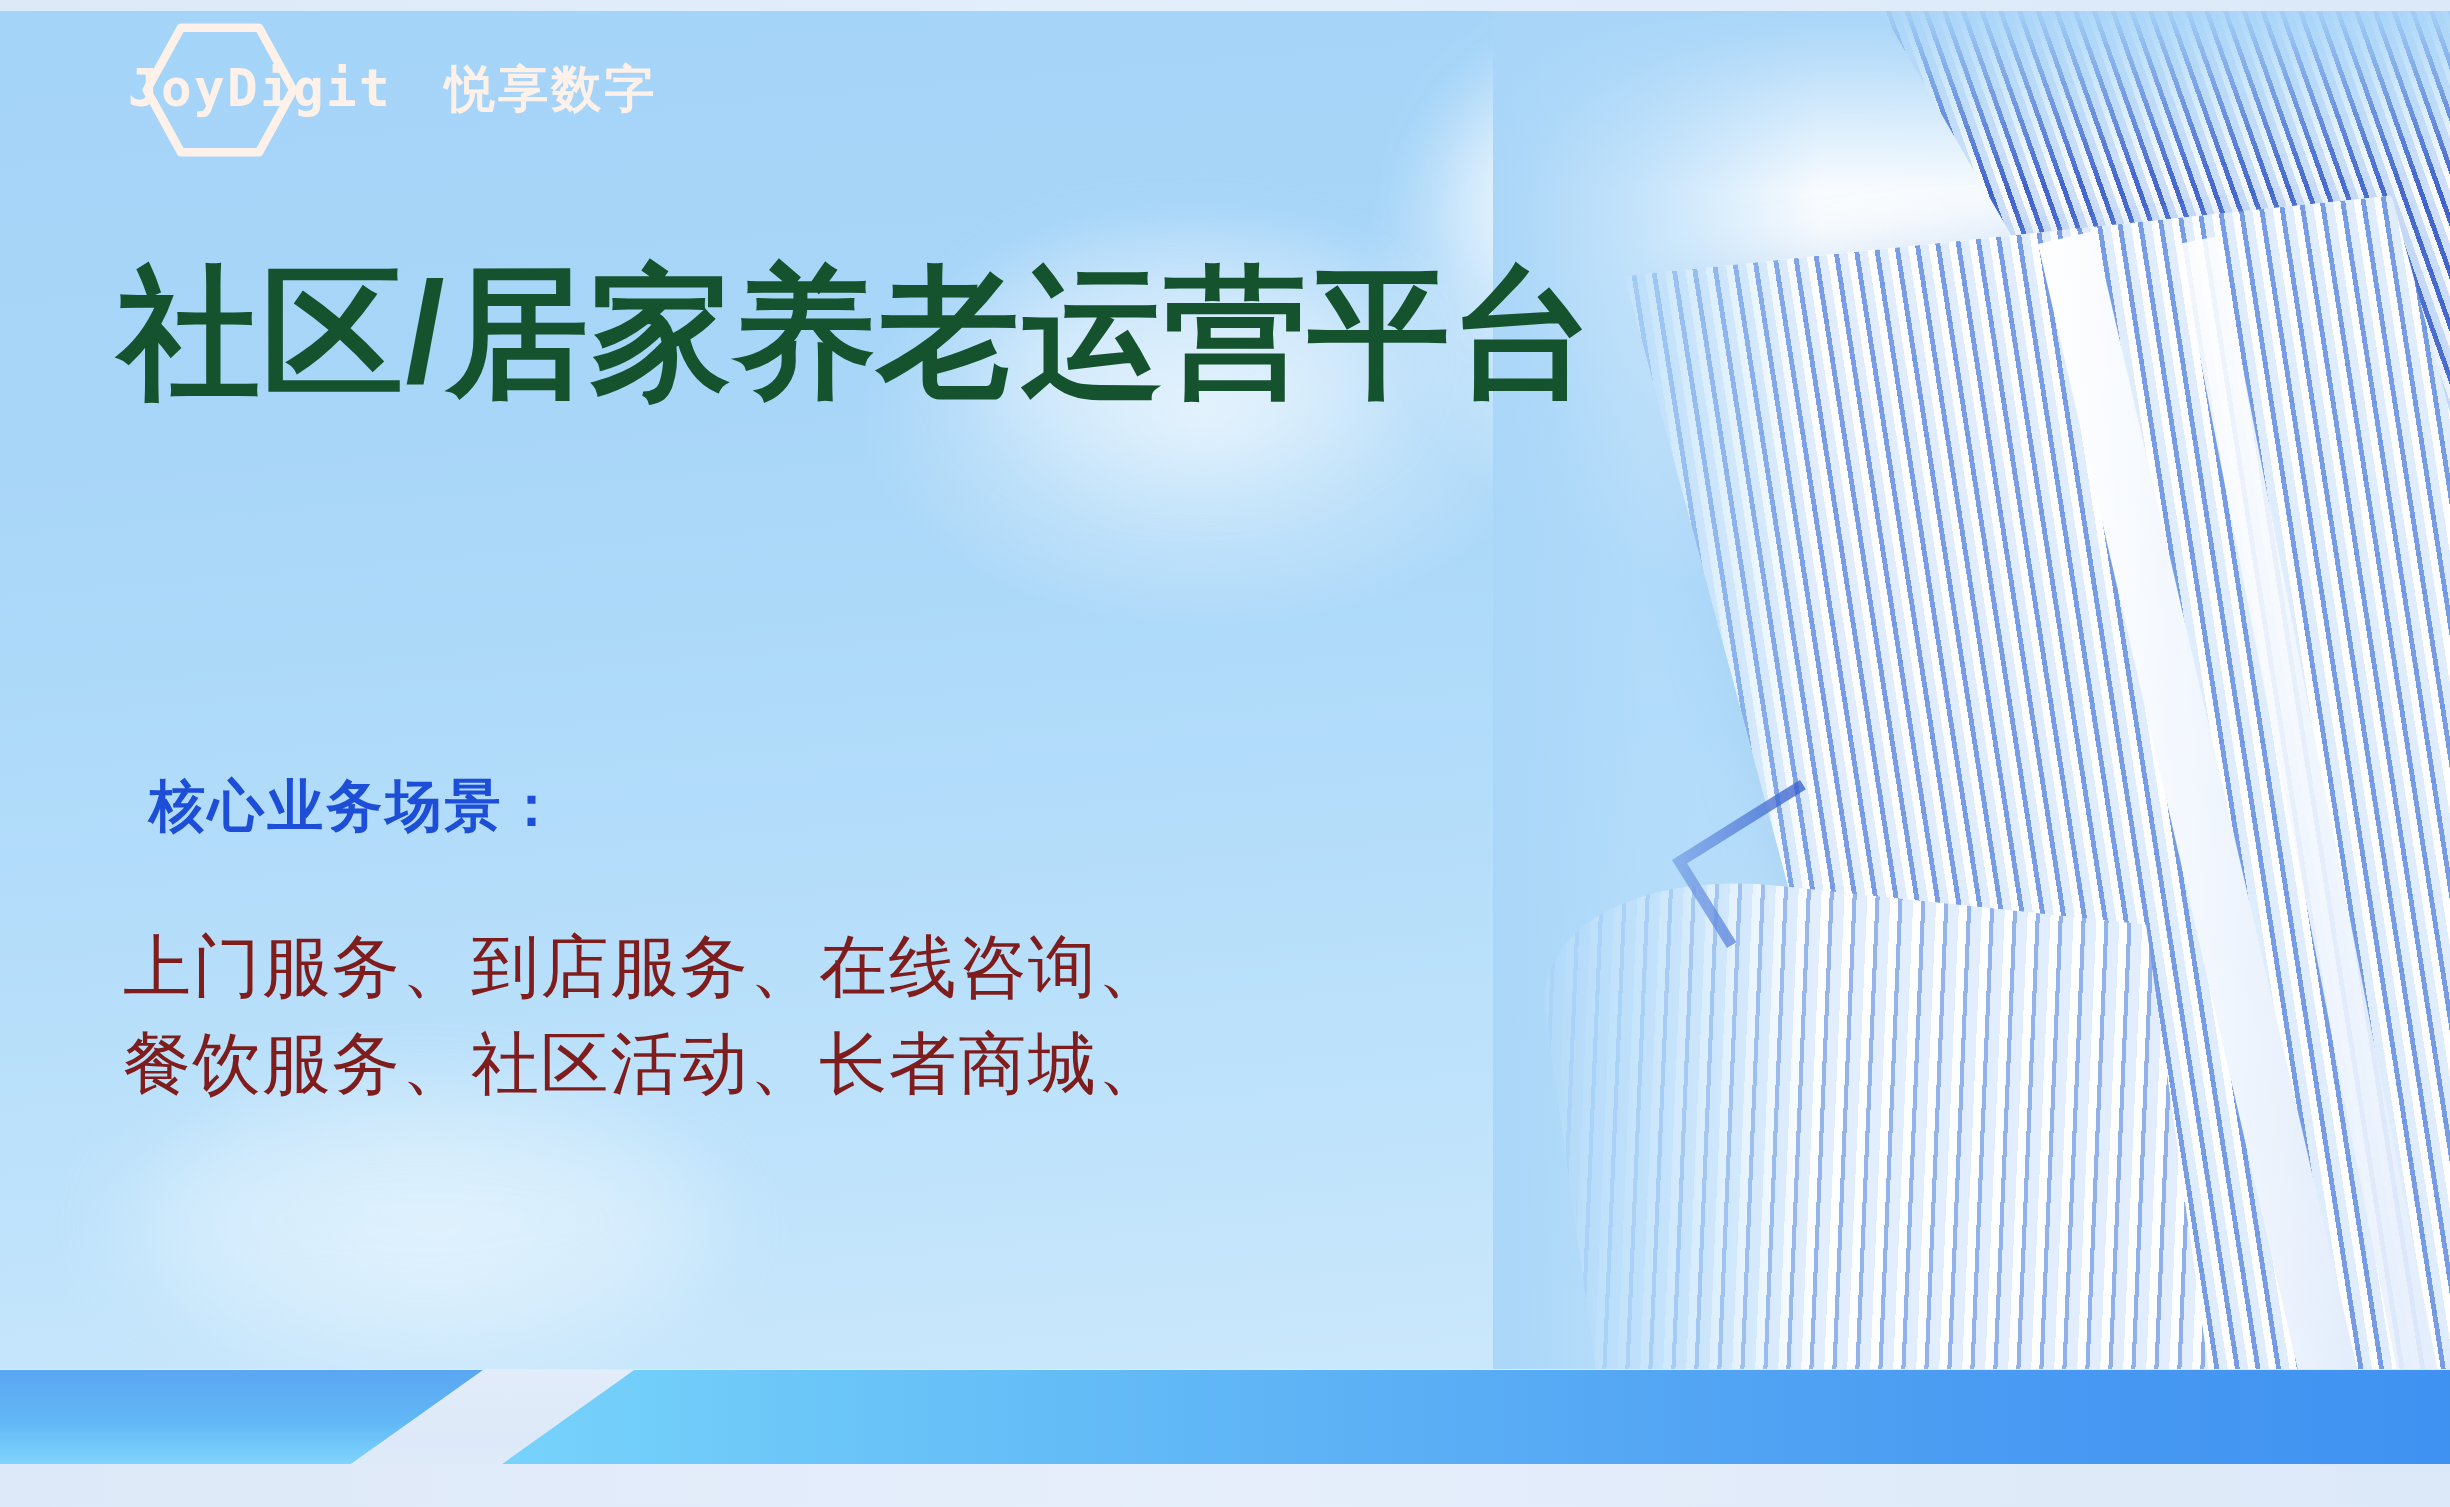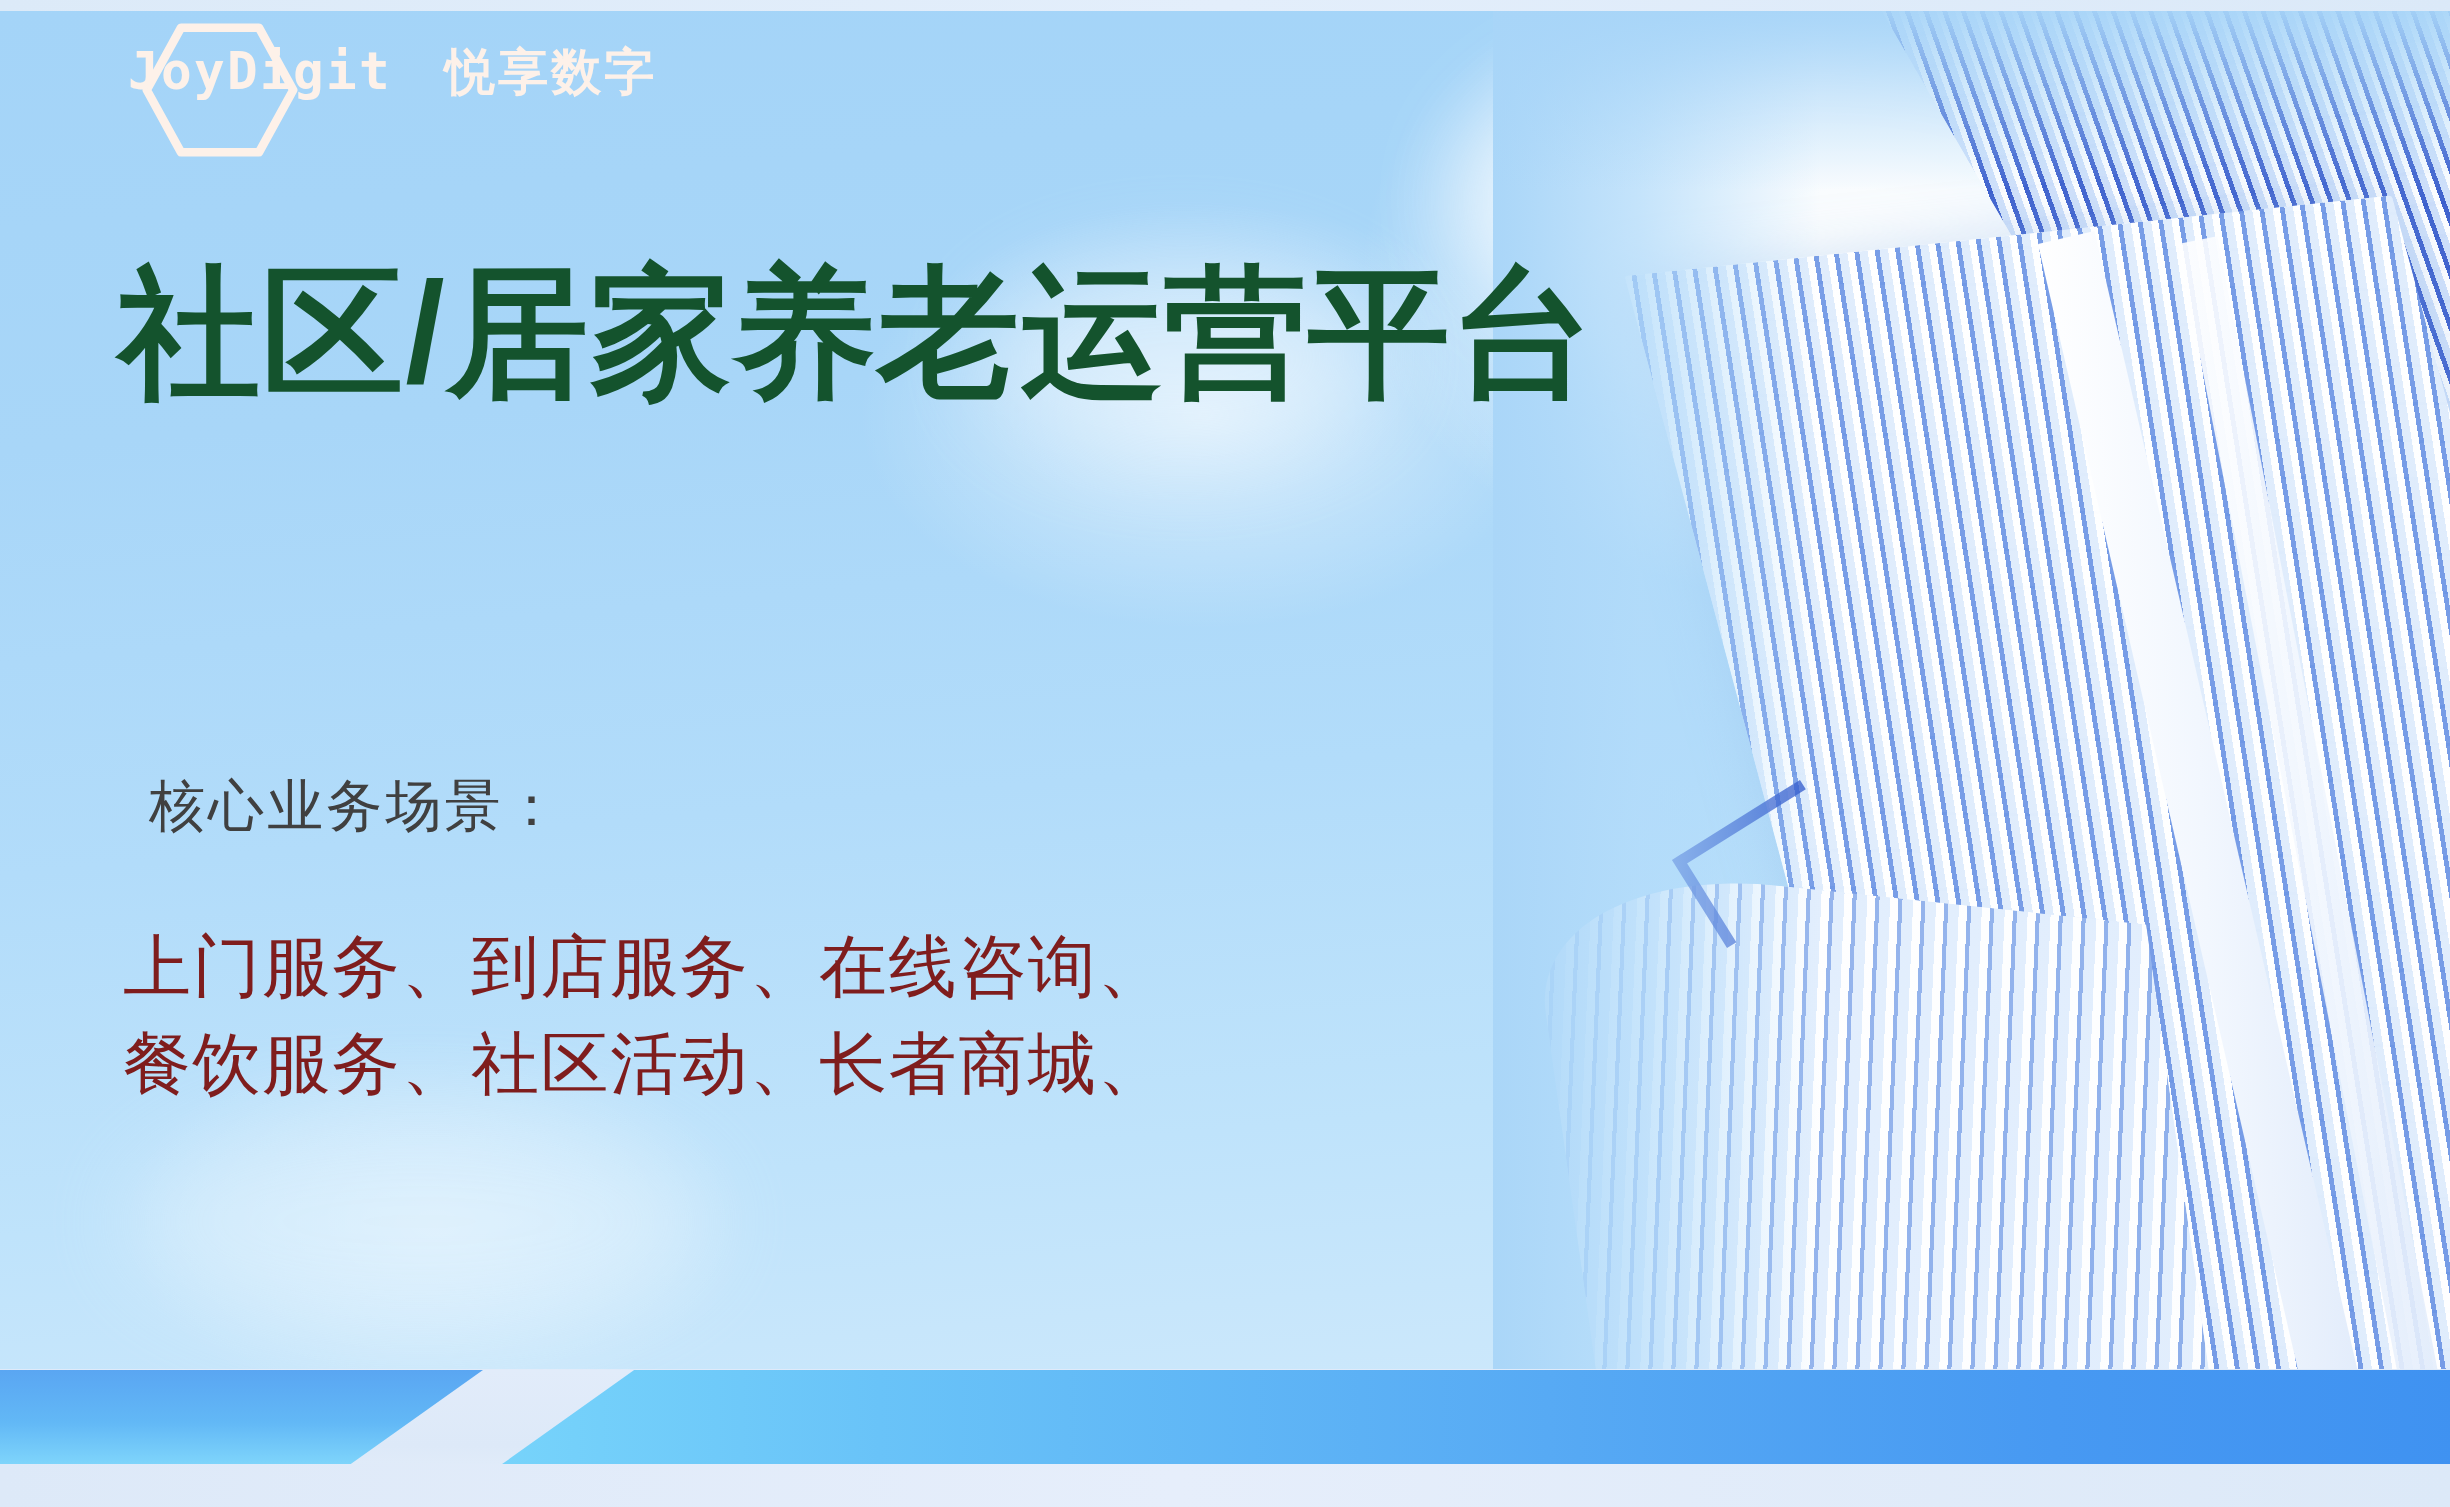--- a/index.html
+++ b/index.html
@@ -196,21 +196,21 @@
     z-index: 8;
     pointer-events: none;
   }
 
   
   .logo {
     position: absolute;
     left: 128px; top: 28px;
     z-index: 20;
     display: flex;
-    align-items: center;
+    align-items: flex-end;
     height: 86px;
   }
   .logo-hex {
     position: absolute;
     left: 14px; top: -4.7px;
     width: 156px; height: 134px;
   }
   .logo-text {
     position: relative;
     z-index: 2;
@@ -245,23 +245,23 @@
     letter-spacing: 1.6px;
     line-height: 1.06;
     white-space: nowrap;
   }
 
   
   .section-label {
     position: absolute;
     left: 149px; top: 778px;
     z-index: 20;
-    color: #404040;
+    color: #1d4ed8;
     font-size: 56px;
-    font-weight: 400;
+    font-weight: 700;
     letter-spacing: 3.1px;
     line-height: 1;
     white-space: nowrap;
   }
 
   
   .body-lines {
     position: absolute;
     left: 123px; top: 918px;
     z-index: 20;

